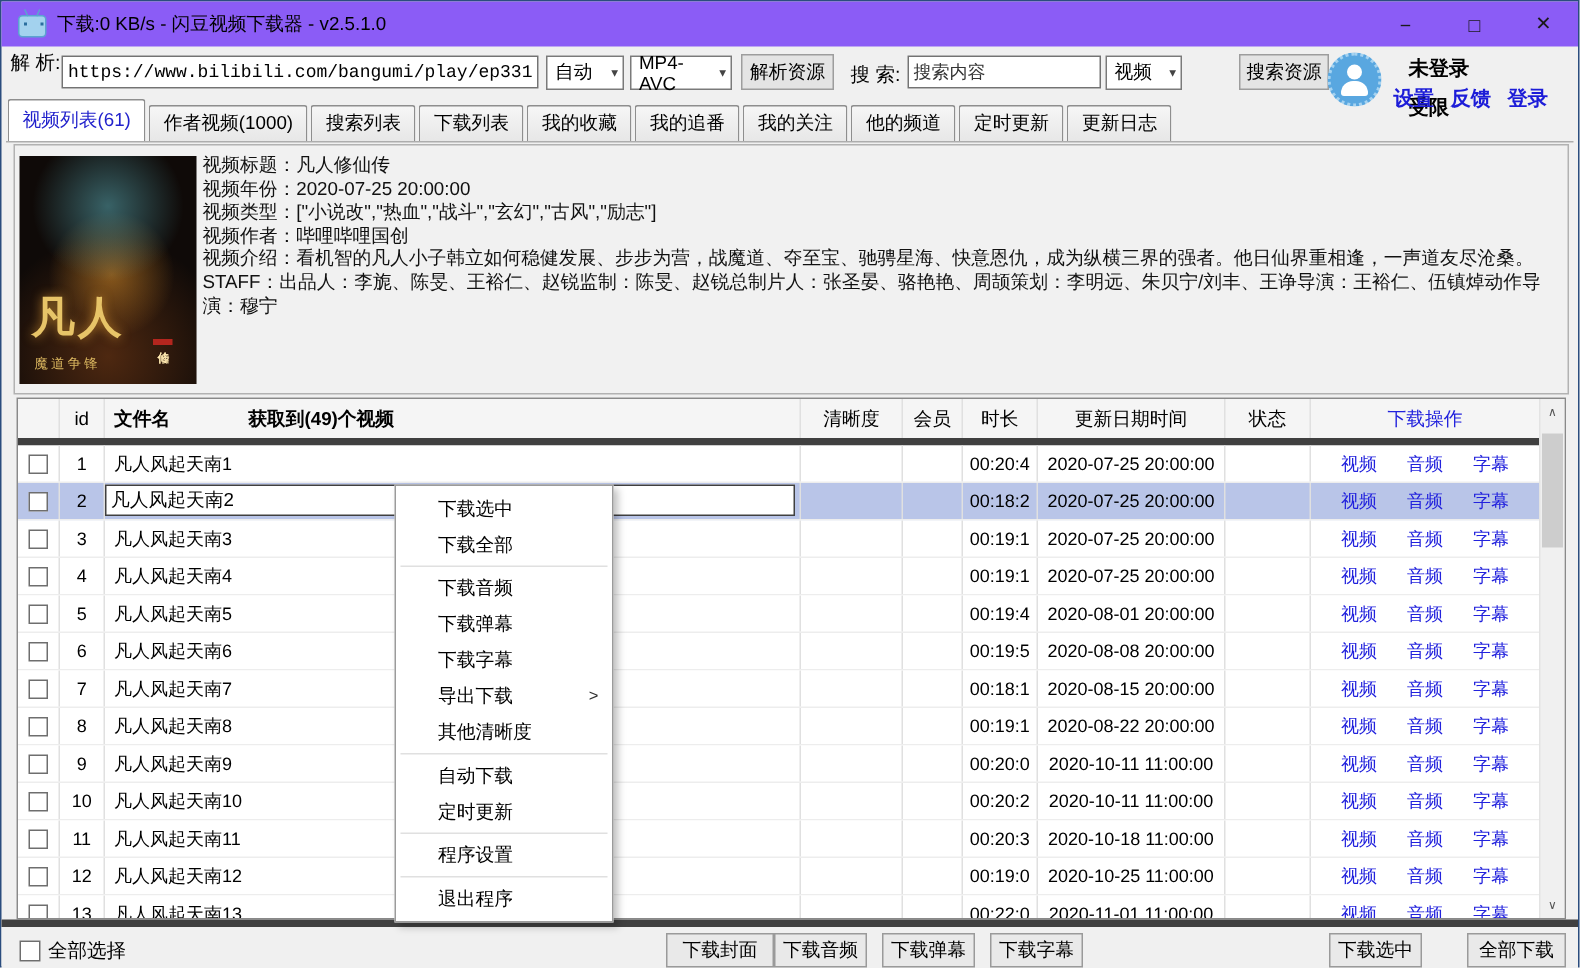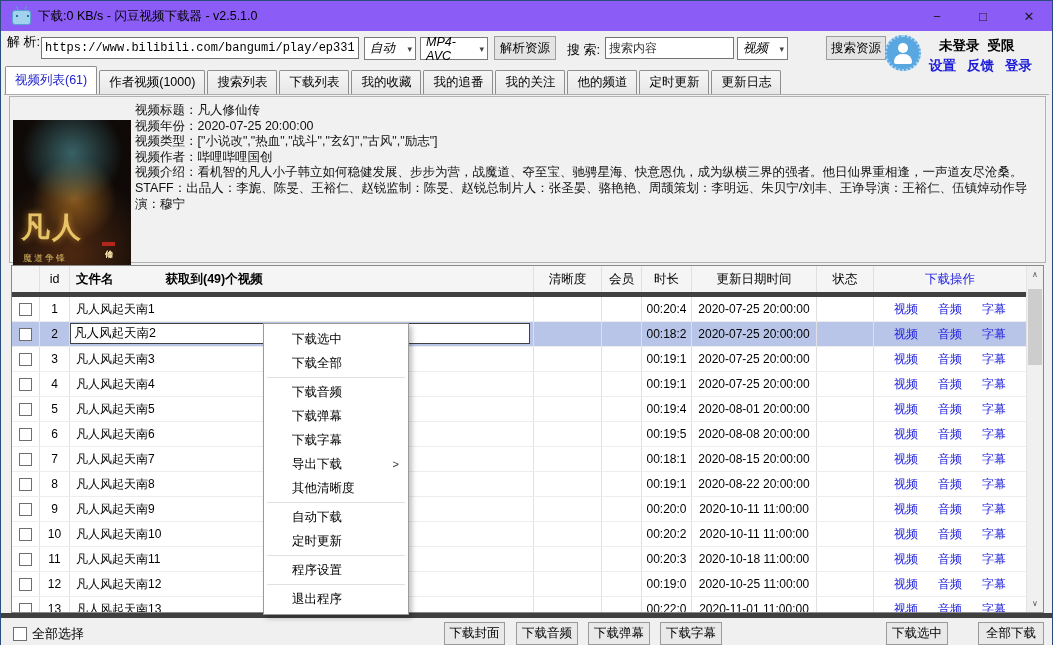--- a/index.html
+++ b/index.html
@@ -15,41 +15,41 @@
   .app-icon .eyes{position:absolute;left:3px;top:4px;width:9px;height:2px;border-left:2px solid #2a6e9e;border-right:2px solid #2a6e9e;}
   .title-text{position:absolute;left:37px;top:0;line-height:30px;font-size:12.5px;}
   .win-controls{position:absolute;right:0;top:0;display:flex;}
   .win-btn{width:46px;height:30px;display:flex;align-items:center;justify-content:center;font-size:13px;color:#1a1a1a;}
 
   
   .lbl{position:absolute;font-size:13px;}
   .inp{position:absolute;height:22px;background:#fff;border:1px solid #737373;box-sizing:border-box;font-size:12px;padding:0 3px;}
   .url{font-family:"Liberation Mono","DejaVu Sans Mono",monospace;}
   .inp::placeholder{color:#333;opacity:1;}
-  .combo{position:absolute;height:23px;background:#fff;border:1px solid #7a7a7a;box-sizing:border-box;display:flex;align-items:center;justify-content:space-between;padding:0 3px 0 5px;font-size:12.5px;font-style:italic;}
+  .combo{position:absolute;height:23px;background:#fff;border:1px solid #7a7a7a;box-sizing:border-box;display:flex;align-items:center;justify-content:space-between;padding:0 3px 0 5px;font-size:12.5px;}
   .combo .arr{font-size:9px;color:#444;}
   .btn{position:absolute;height:24px;background:#e4e4e4;border:1px solid #9d9d9d;box-sizing:border-box;display:flex;align-items:center;justify-content:center;font-size:12.5px;}
   .avatar{position:absolute;left:884px;top:34px;width:36px;height:36px;border-radius:50%;background:#59a7e0;border:2px dotted #a6d3f1;box-sizing:border-box;}
   .avatar::before{content:"";position:absolute;left:11px;top:6px;width:10px;height:10px;border-radius:50%;background:#fff;}
   .avatar::after{content:"";position:absolute;left:7px;top:17px;width:18px;height:10px;border-radius:8px 8px 2px 2px;background:#fff;}
-  .acct-status{position:absolute;left:938px;top:36px;font-weight:bold;font-size:13.5px;display:flex;gap:8px;}
+  .acct-status{position:absolute;left:938px;top:36px;font-weight:bold;font-size:13.5px;display:flex;gap:8px;flex-direction:column;}
   .acct-links{position:absolute;left:928px;top:56px;font-weight:bold;font-size:13.5px;color:#1c1cd8;display:flex;gap:11px;}
 
   
   .tabbar{position:absolute;left:4px;top:66px;right:4px;height:27px;display:flex;align-items:flex-end;}
   .tab{height:23px;line-height:23px;padding:0 9px;background:linear-gradient(#f6f6f6,#e7e7e7);border:1px solid #8e8e8e;border-bottom:none;margin-right:2px;font-size:12.5px;border-radius:2px 2px 0 0;white-space:nowrap;}
   .tab.active{height:27px;line-height:26px;background:#fff;color:#2222cc;}
   .tab-underline{position:absolute;left:3px;right:3px;top:93px;height:1px;background:#adadad;}
 
   
   .info-panel{position:absolute;left:8px;top:95px;width:1037px;height:167px;border:1px solid #b2b2b2;background:#f1f1f1;box-sizing:border-box;}
   .poster{position:absolute;left:3px;top:7px;width:118px;height:152px;overflow:hidden;
      background:radial-gradient(circle at 50% 22%,rgba(90,170,180,.55),rgba(0,0,0,0) 38%),
                 radial-gradient(circle at 52% 52%,rgba(235,155,45,.5),rgba(0,0,0,0) 42%),
-                radial-gradient(circle at 50% 88%,rgba(140,70,25,.5),rgba(0,0,0,0) 55%),#0f0a08;margin-top:16px;}
+                radial-gradient(circle at 50% 88%,rgba(140,70,25,.5),rgba(0,0,0,0) 55%),#0f0a08;}
   .poster-title{position:absolute;left:8px;bottom:24px;font-family:"Liberation Serif","DejaVu Serif",serif;font-size:29px;font-weight:bold;color:#e7c468;letter-spacing:2px;text-shadow:0 0 7px rgba(255,180,60,.65);}
   .poster-seal{position:absolute;right:16px;bottom:26px;background:#b3261e;color:#ffe9b0;font-size:8px;line-height:9px;padding:2px 2px;writing-mode:vertical-rl;}
   .poster-caption{position:absolute;left:10px;bottom:7px;color:#d8b45e;font-size:9px;letter-spacing:2px;}
   .info-text{position:absolute;left:125px;top:6px;width:902px;font-size:12.5px;line-height:15.6px;color:#111;}
   .info-text div{white-space:normal;}
 
   
   .table{position:absolute;left:10px;top:264px;width:1033px;height:348px;background:#fff;border:1px solid #898989;box-sizing:border-box;overflow:hidden;}
   .thead{display:flex;height:26px;width:1014px;background:#f5f5f5;border-bottom:5px solid #404040;}
   .trow{display:flex;height:24px;width:1014px;border-bottom:1px solid #ededed;background:#fff;}
@@ -426,21 +426,21 @@
       <div class="ctx-item">程序设置</div>
       <div class="ctx-sep"></div>
       <div class="ctx-item">退出程序</div>
     </div>
 
   <div class="bottombar">
     <div class="select-all">
       <span class="cb"></span>
       <span>全部选择</span>
     </div>
-  <div class="bbtn" style="left: 443px; width: 61px;">下载封面</div>
+  <div class="bbtn" style="left: 443px; width: 72px;">下载封面</div>
       <div class="bbtn" style="left: 515px; width: 62px;">下载音频</div>
       <div class="bbtn" style="left: 587px; width: 62px;">下载弹幕</div>
       <div class="bbtn" style="left: 659px; width: 62px;">下载字幕</div>
       <div class="bbtn" style="left: 885px; width: 62px;">下载选中</div>
       <div class="bbtn" style="left: 977px; width: 66px;">全部下载</div>
     </div>
 
 </div>
 
 </body></html>

